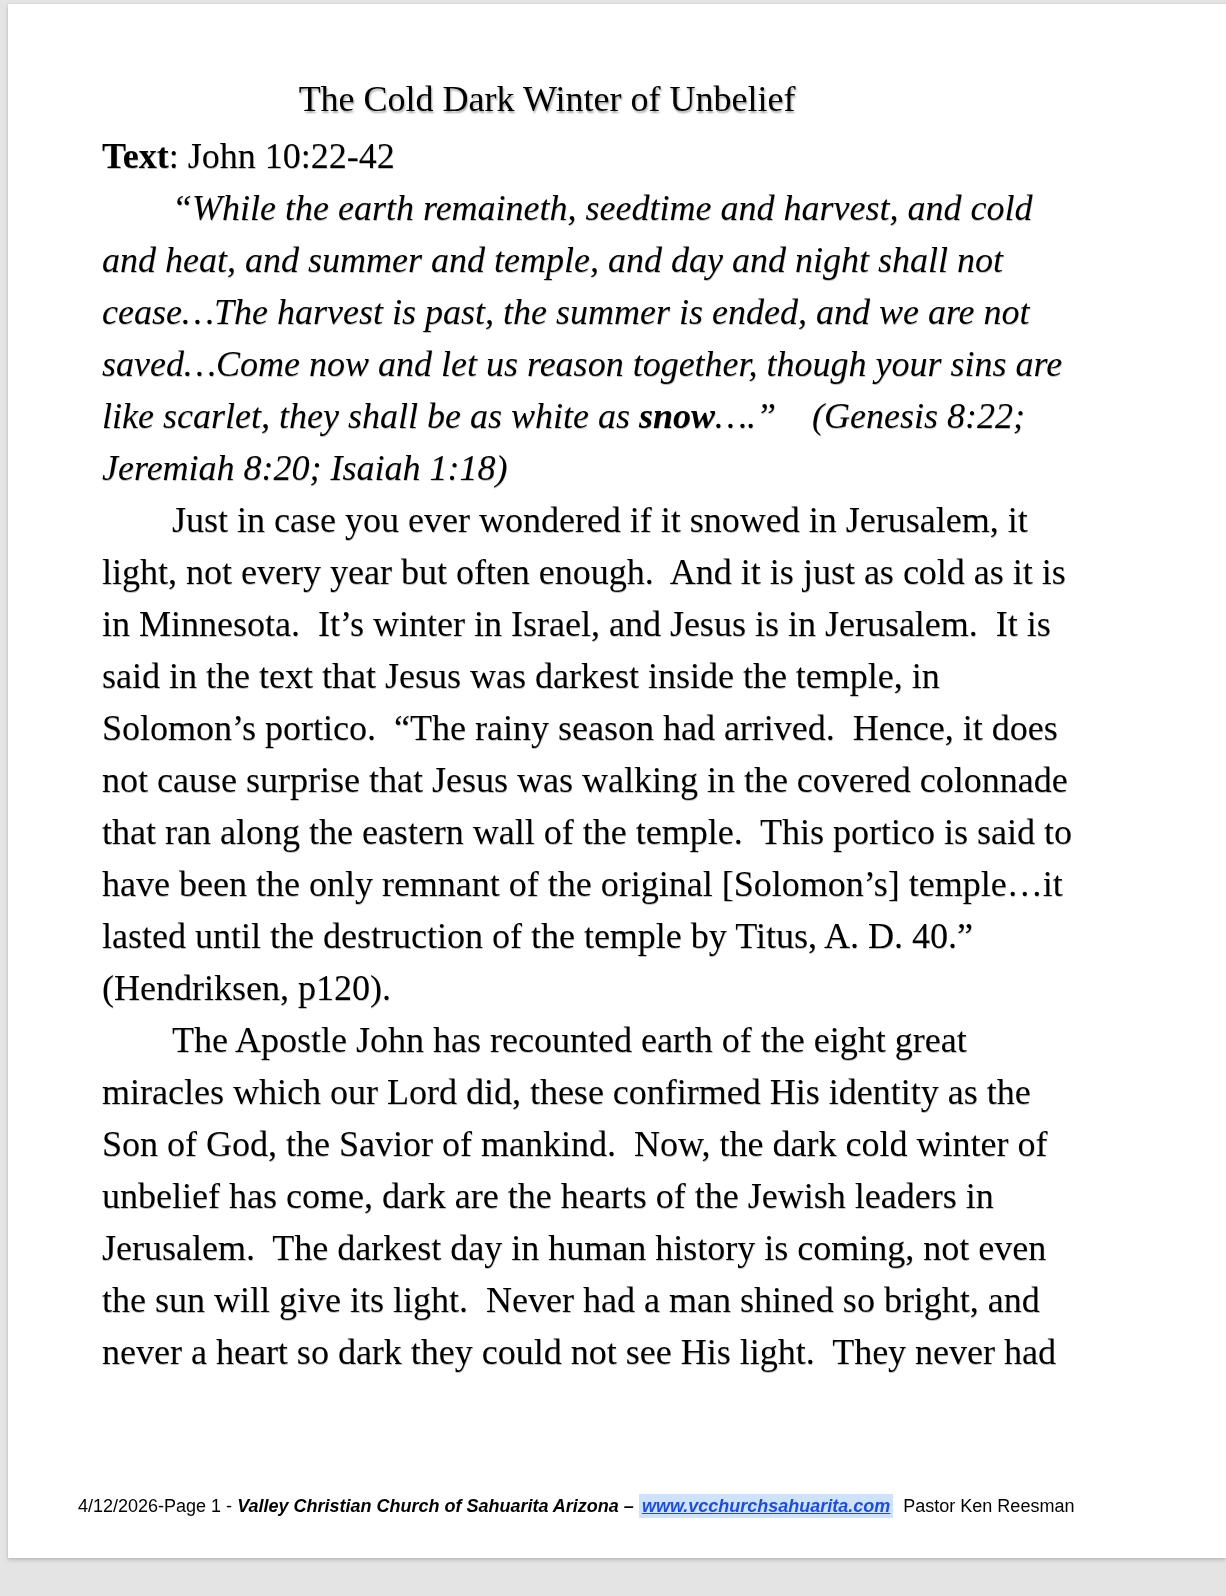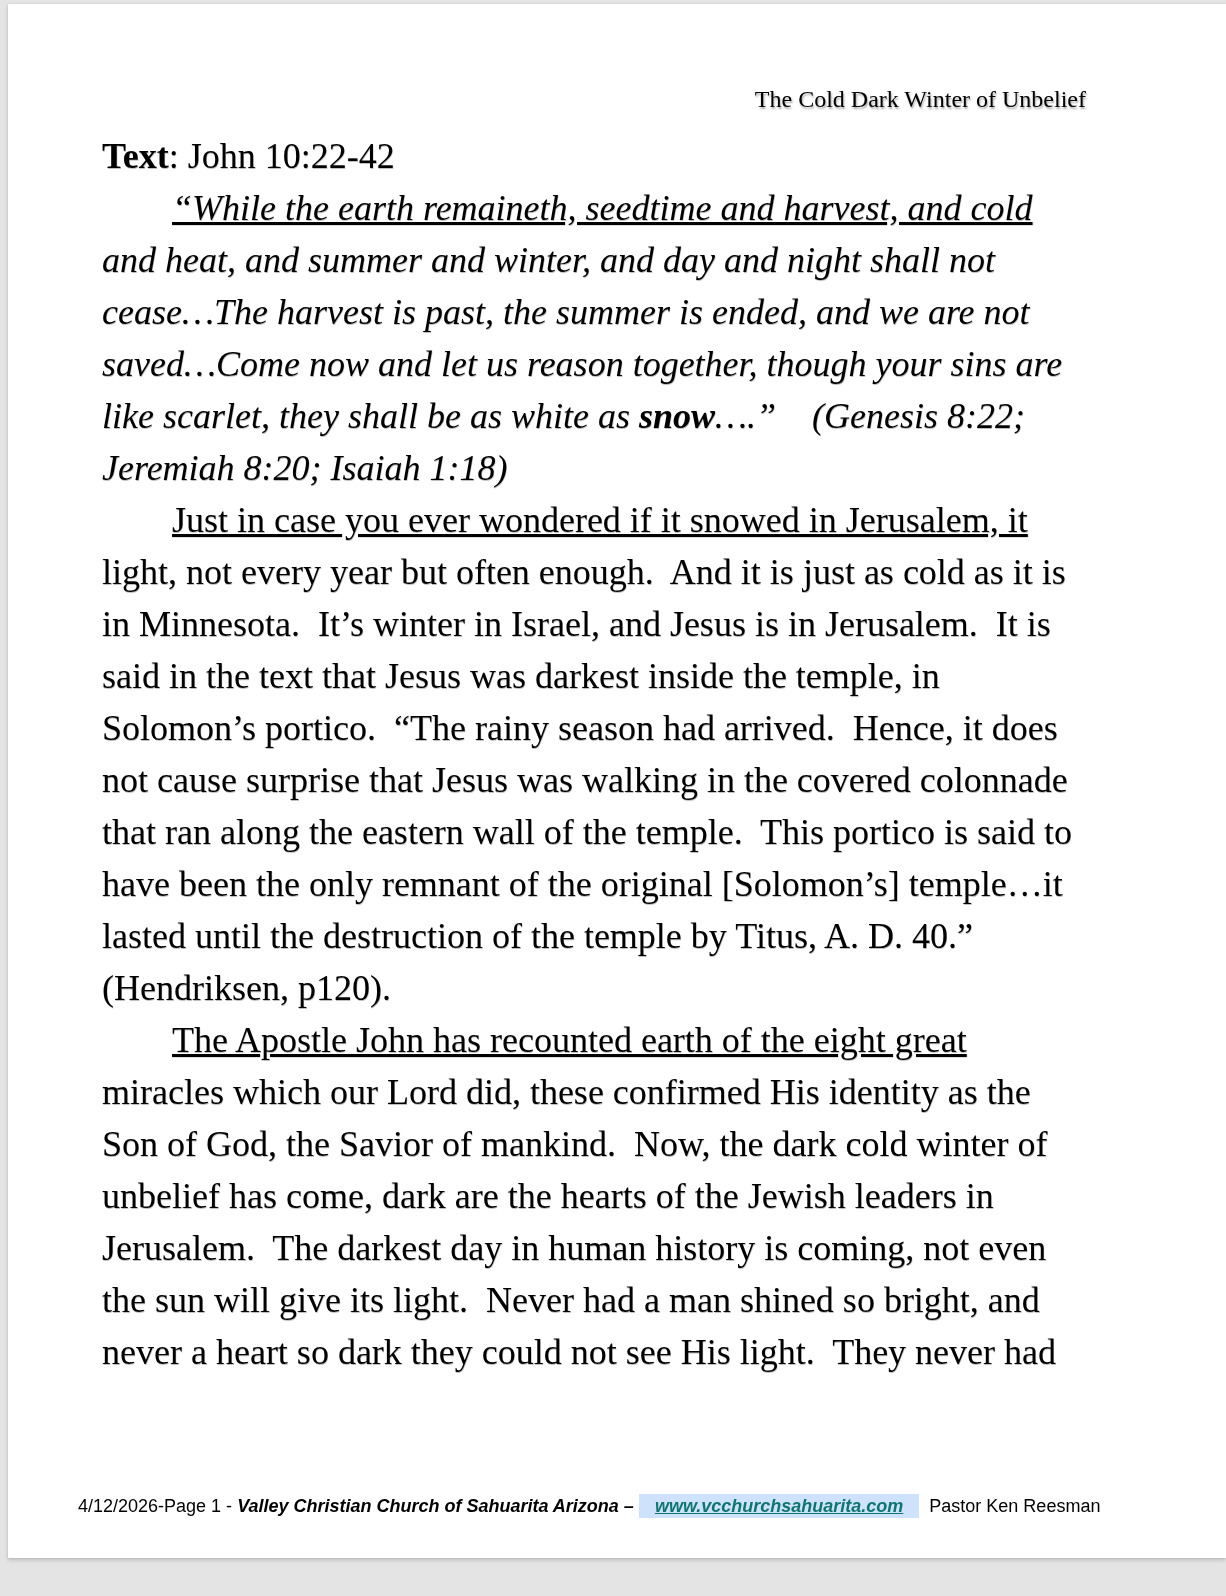--- a/index.html
+++ b/index.html
@@ -16,52 +16,52 @@
     background: #ffffff;
     box-shadow: 0 2px 4px rgba(0,0,0,0.18), 0 0 1px rgba(0,0,0,0.15);
   }
   .line {
     position: absolute; left: 70px;
     font-size: 36px; line-height: 52px; height: 52px;
     white-space: pre;
     text-shadow: 0.5px 0.5px 0.6px rgba(0,0,0,0.25);
     margin-left: 24px;
   }
-  .indent { left: 140px; text-decoration: underline; }
+  .indent { left: 140px; }
   .title {
     position: absolute; left: 0; width: 1078px; top: 70px;
-    text-align: right;
-    font-size: 24px; line-height: 50px;
+    text-align: center;
+    font-size: 36px; line-height: 50px;
     text-shadow: 1px 1.5px 2px rgba(0,0,0,0.35);
   }
   .it { font-style: italic; }
   .b { font-weight: bold; }
   .footer {
     position: absolute; left: 70px; top: 1488px;
     font-family: "Liberation Sans", "DejaVu Sans", sans-serif;
     font-size: 18px; line-height: 28px; white-space: pre;
   }
   .footer .church { font-weight: bold; font-style: italic; }
   .footer .link {
     font-weight: bold; font-style: italic;
-    color: #0f766e; text-decoration: underline;
-    background: #cfe2fb; padding: 2px 16px;
+    color: #1d4ed8; text-decoration: underline;
+    background: #cfe2fb; padding: 2px 3px;
   }
 </style>
 </head>
 <body>
 
 <div class="page">
 
   <div class="title">The Cold Dark Winter of Unbelief</div>
 
   <div class="line" style="top:126px"><span class="b">Text</span><span>: </span><span>John 10:22-42</span></div>
 
   <div class="line indent it" style="top:178px">“While the earth remaineth, seedtime and harvest, and cold</div>
-  <div class="line it" style="top:230px">and heat, and summer and winter, and day and night shall not</div>
+  <div class="line it" style="top:230px">and heat, and summer and temple, and day and night shall not</div>
   <div class="line it" style="top:282px">cease…The harvest is past, the summer is ended, and we are not</div>
   <div class="line it" style="top:334px">saved…Come now and let us reason together, though your sins are</div>
   <div class="line it" style="top:386px"><span>like scarlet, they shall be as white as </span><span class="b">snow</span><span>….”    (Genesis 8:22;</span></div>
   <div class="line it" style="top:438px">Jeremiah 8:20; Isaiah 1:18)</div>
 
   <div class="line indent" style="top:490px">Just in case you ever wondered if it snowed in Jerusalem, it</div>
   <div class="line" style="top:542px">light, not every year but often enough.  And it is just as cold as it is</div>
   <div class="line" style="top:594px">in Minnesota.  It’s winter in Israel, and Jesus is in Jerusalem.  It is</div>
   <div class="line" style="top:646px">said in the text that Jesus was darkest inside the temple, in</div>
   <div class="line" style="top:698px">Solomon’s portico.  “The rainy season had arrived.  Hence, it does</div>

